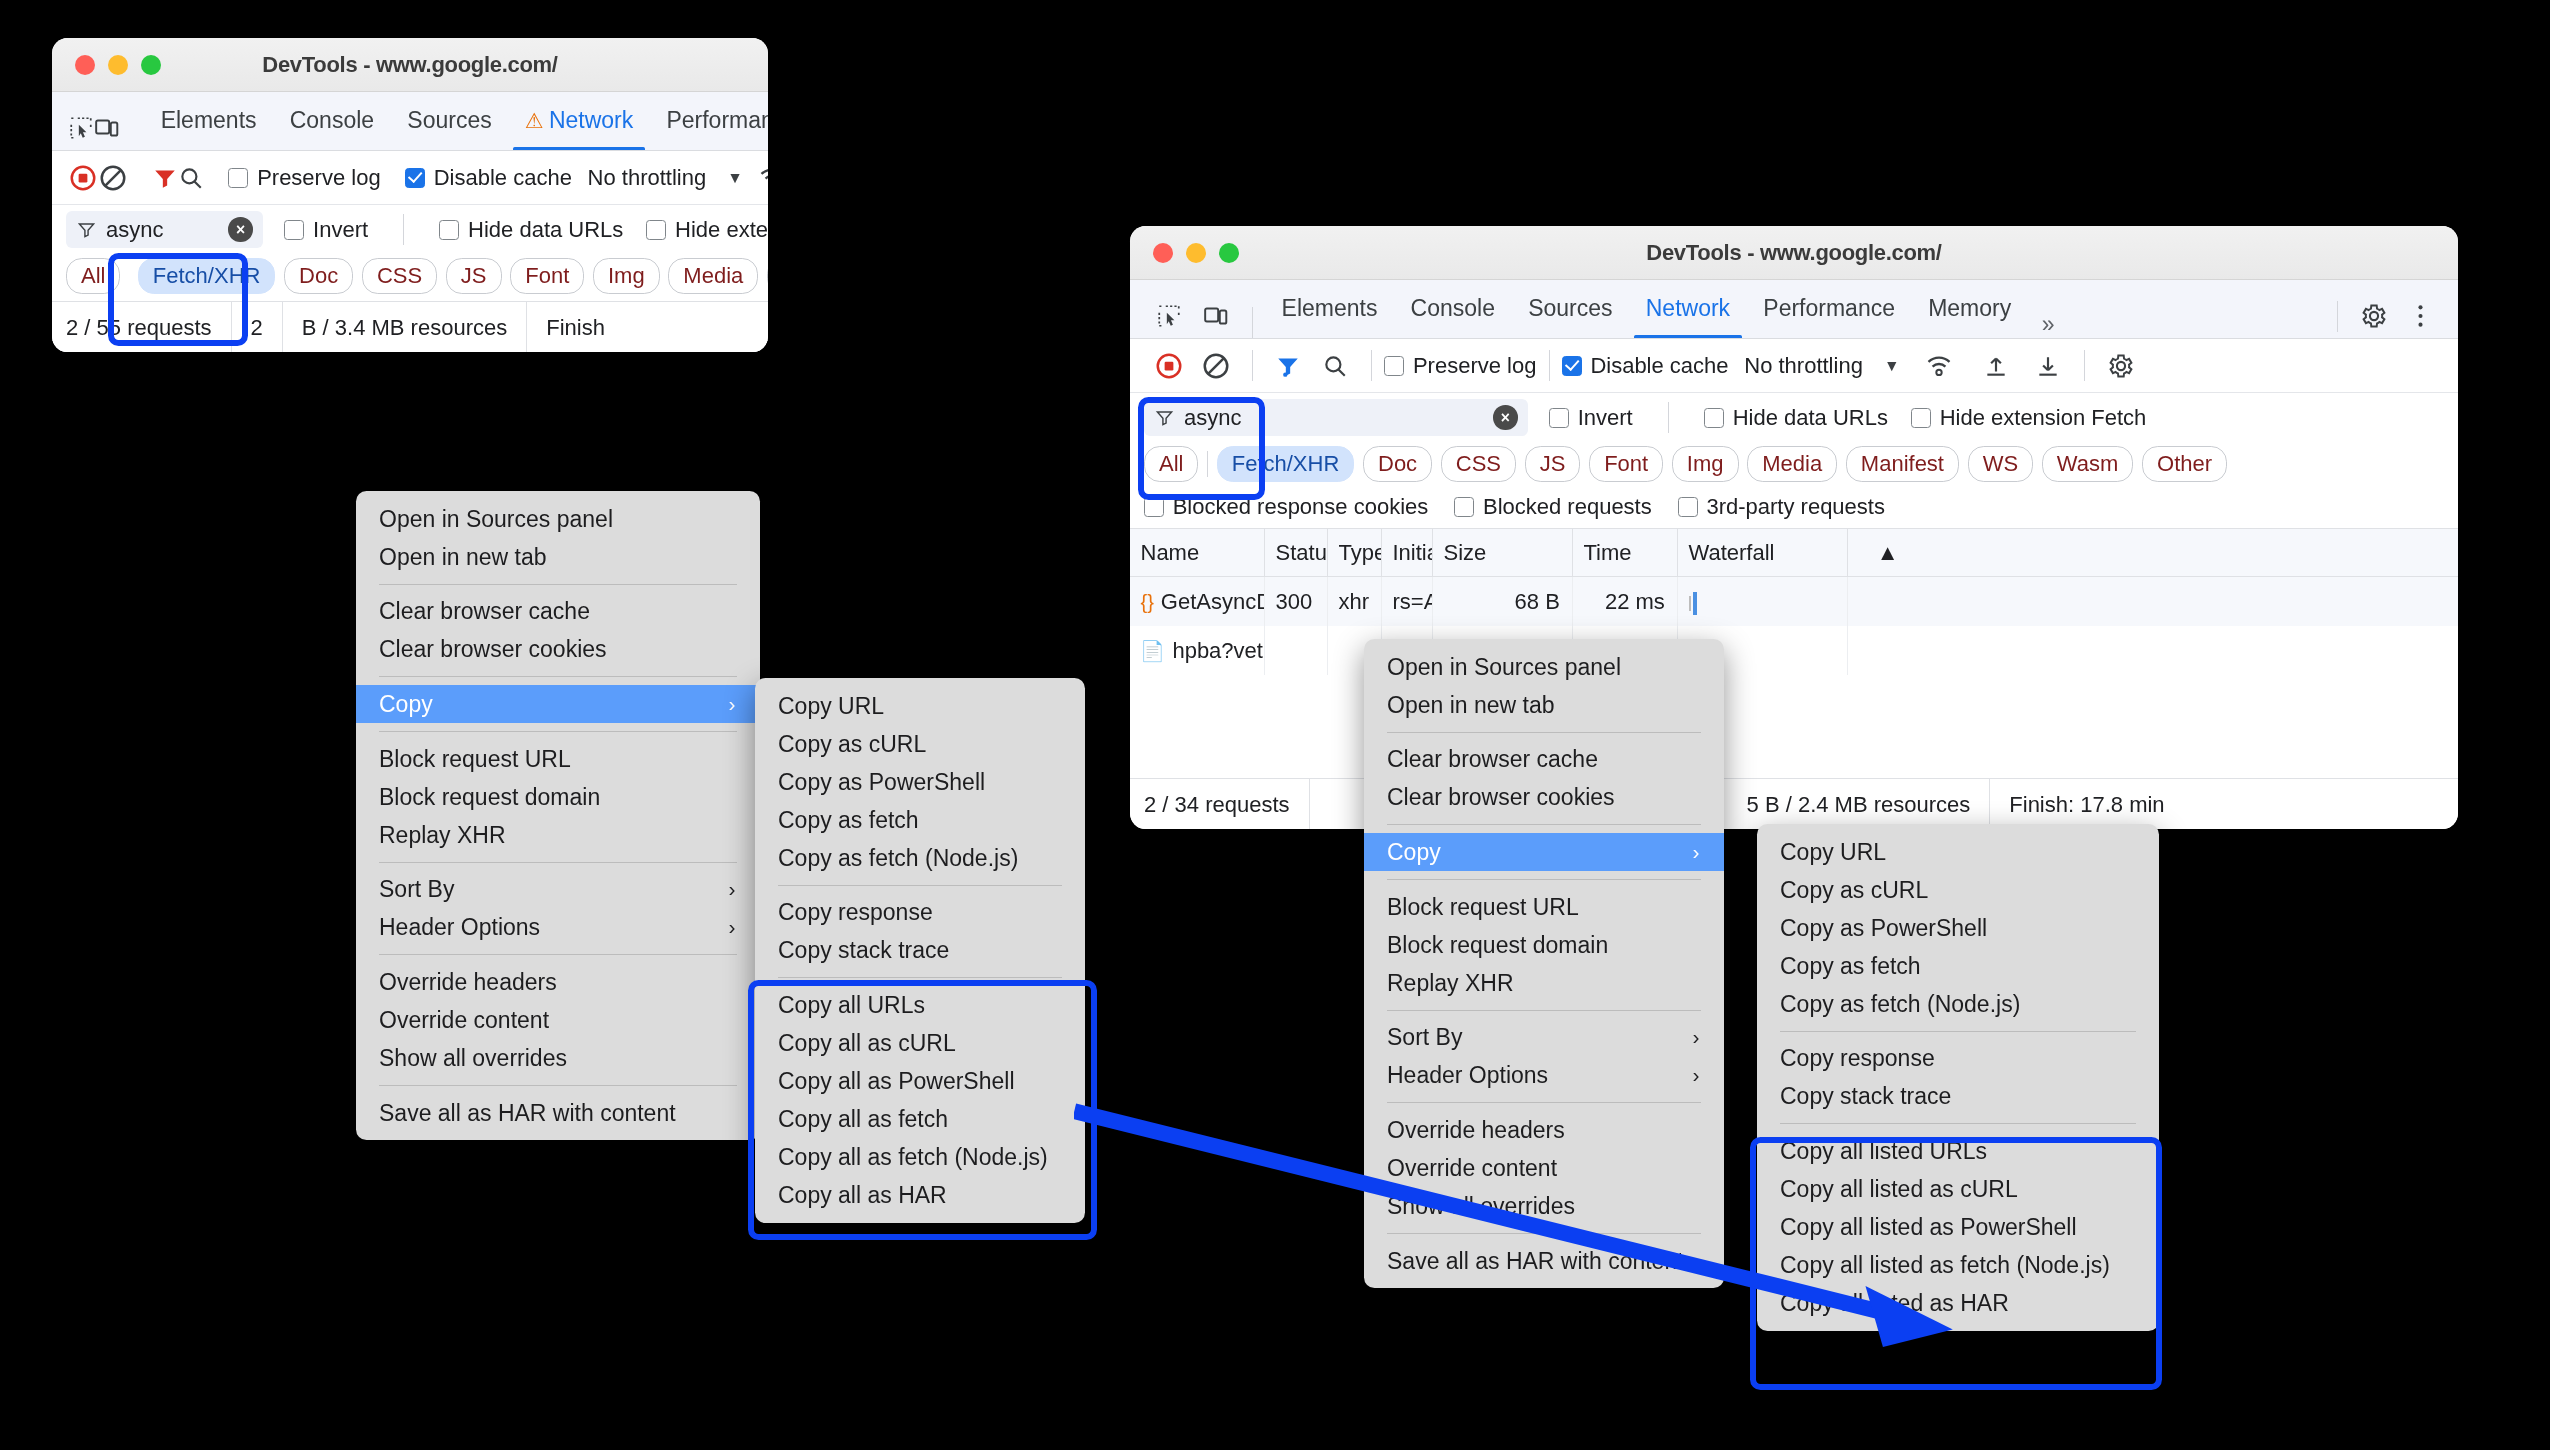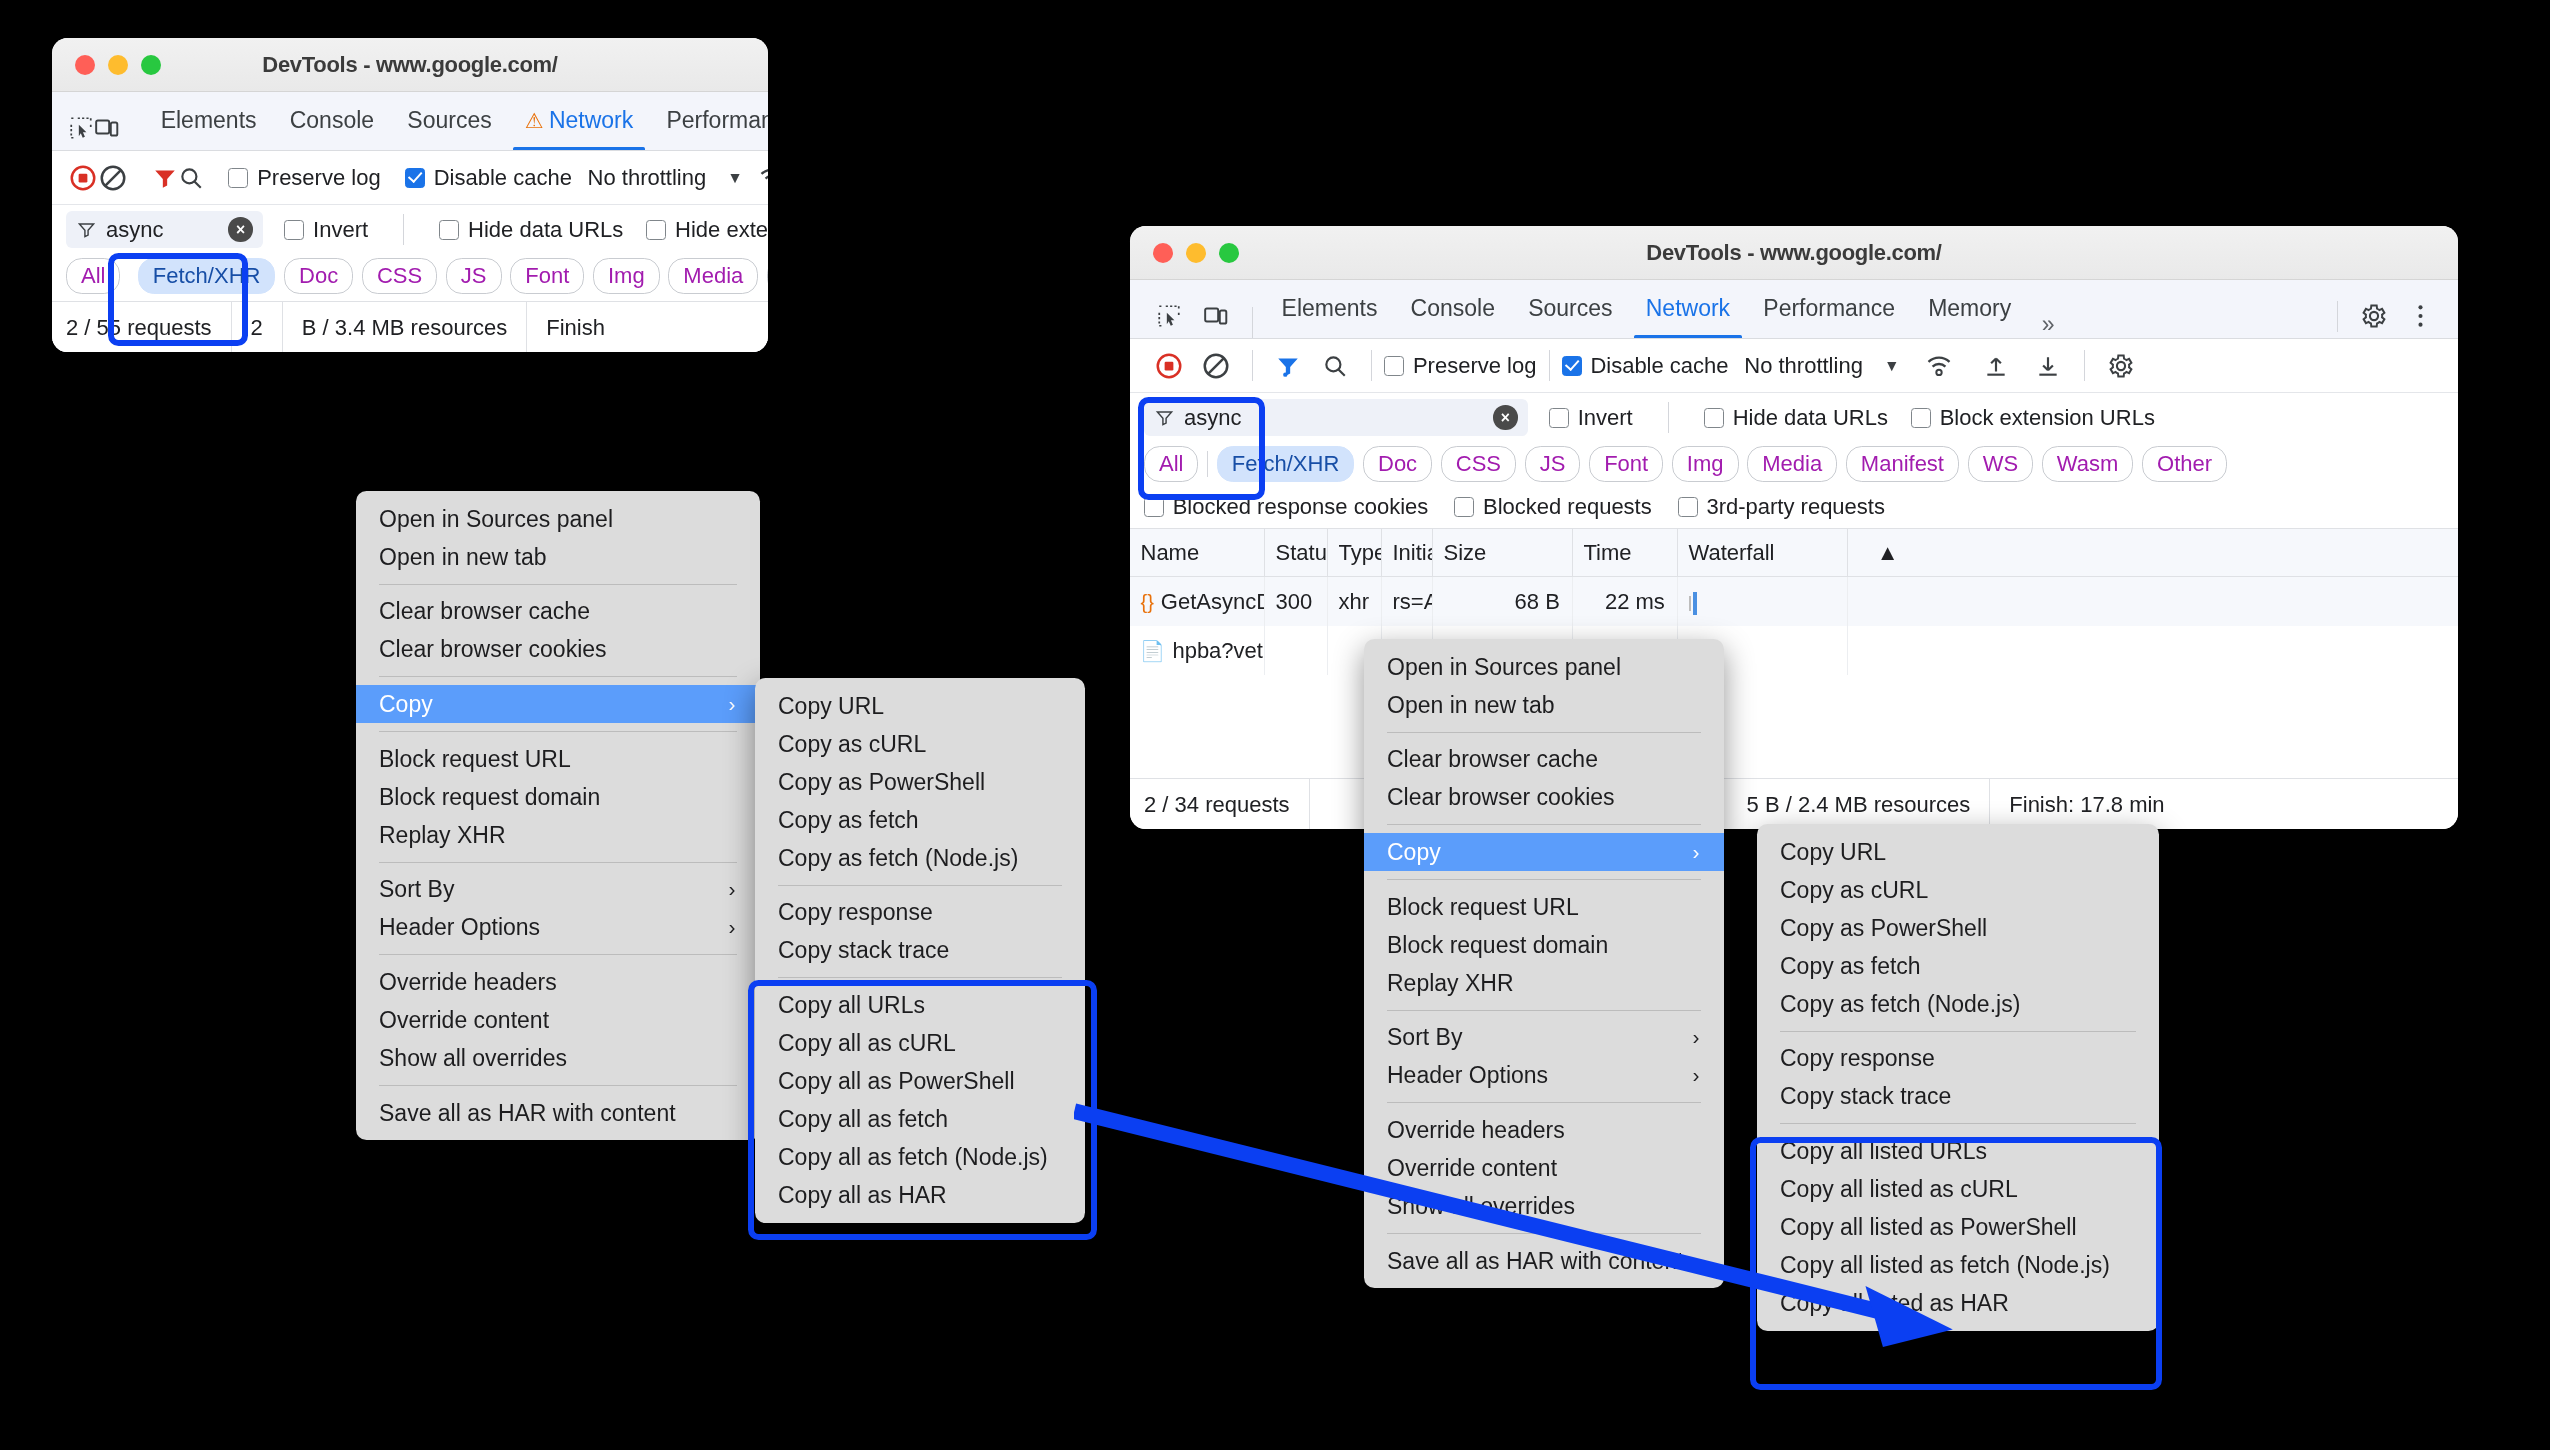--- a/index.html
+++ b/index.html
@@ -101,21 +101,21 @@
   .xbtn {
     width: 24.5px; height: 24.5px; border-radius: 50%; background: #4a4a4a;
     color: #fff; font-size: 15.7px; display:flex; align-items:center;
     justify-content:center; margin-left: auto; font-weight: bold;
   }
   .finvert { display: flex; align-items: center; gap: 23px; margin-left: 21px; text-align: right; }
 
   .chiprow { display: flex; align-items: center; gap: 8.7px; padding: 3.5px 0 7px 14px; }
   .chip {
     border: 0.9px solid #c9ccd1; border-radius: 15.7px;
-    padding: 4.4px 14px; font-size: 22px; color: #a21caf;
+    padding: 4.4px 14px; font-size: 22px; color: #7f1d1d;
     background: #fff; white-space: nowrap; line-height: 1.15;
   }
   .chip.sel { background: #d2e3fc; border-color: #d2e3fc; color: #174ea6; }
   .chipsep { width: 0.9px; height: 26px; background: #d4d6db; }
 
   .blockedrow {
     display: flex; align-items: center; gap: 26px;
     padding: 5.2px 0 8.7px 14px; font-size: 22px; color: #202124;
   }
 
@@ -464,21 +464,21 @@
             <span class="cb"></span>
             <span>Invert</span>
           </span>
           <span class="vsep"></span>
           <span class="cblabel">
             <span class="cb"></span>
             <span>Hide data URLs</span>
           </span>
           <span class="cblabel">
             <span class="cb"></span>
-            <span>Block extension URLs</span>
+            <span>Hide extension Fetch</span>
           </span>
         </div>
       </div>
 
       <div class="chiprow">
         <span class="chip">All</span>
         <span class="chipsep"></span>
         <span class="chip sel">Fetch/XHR</span>
         <span class="chip">Doc</span>
         <span class="chip">CSS</span>

